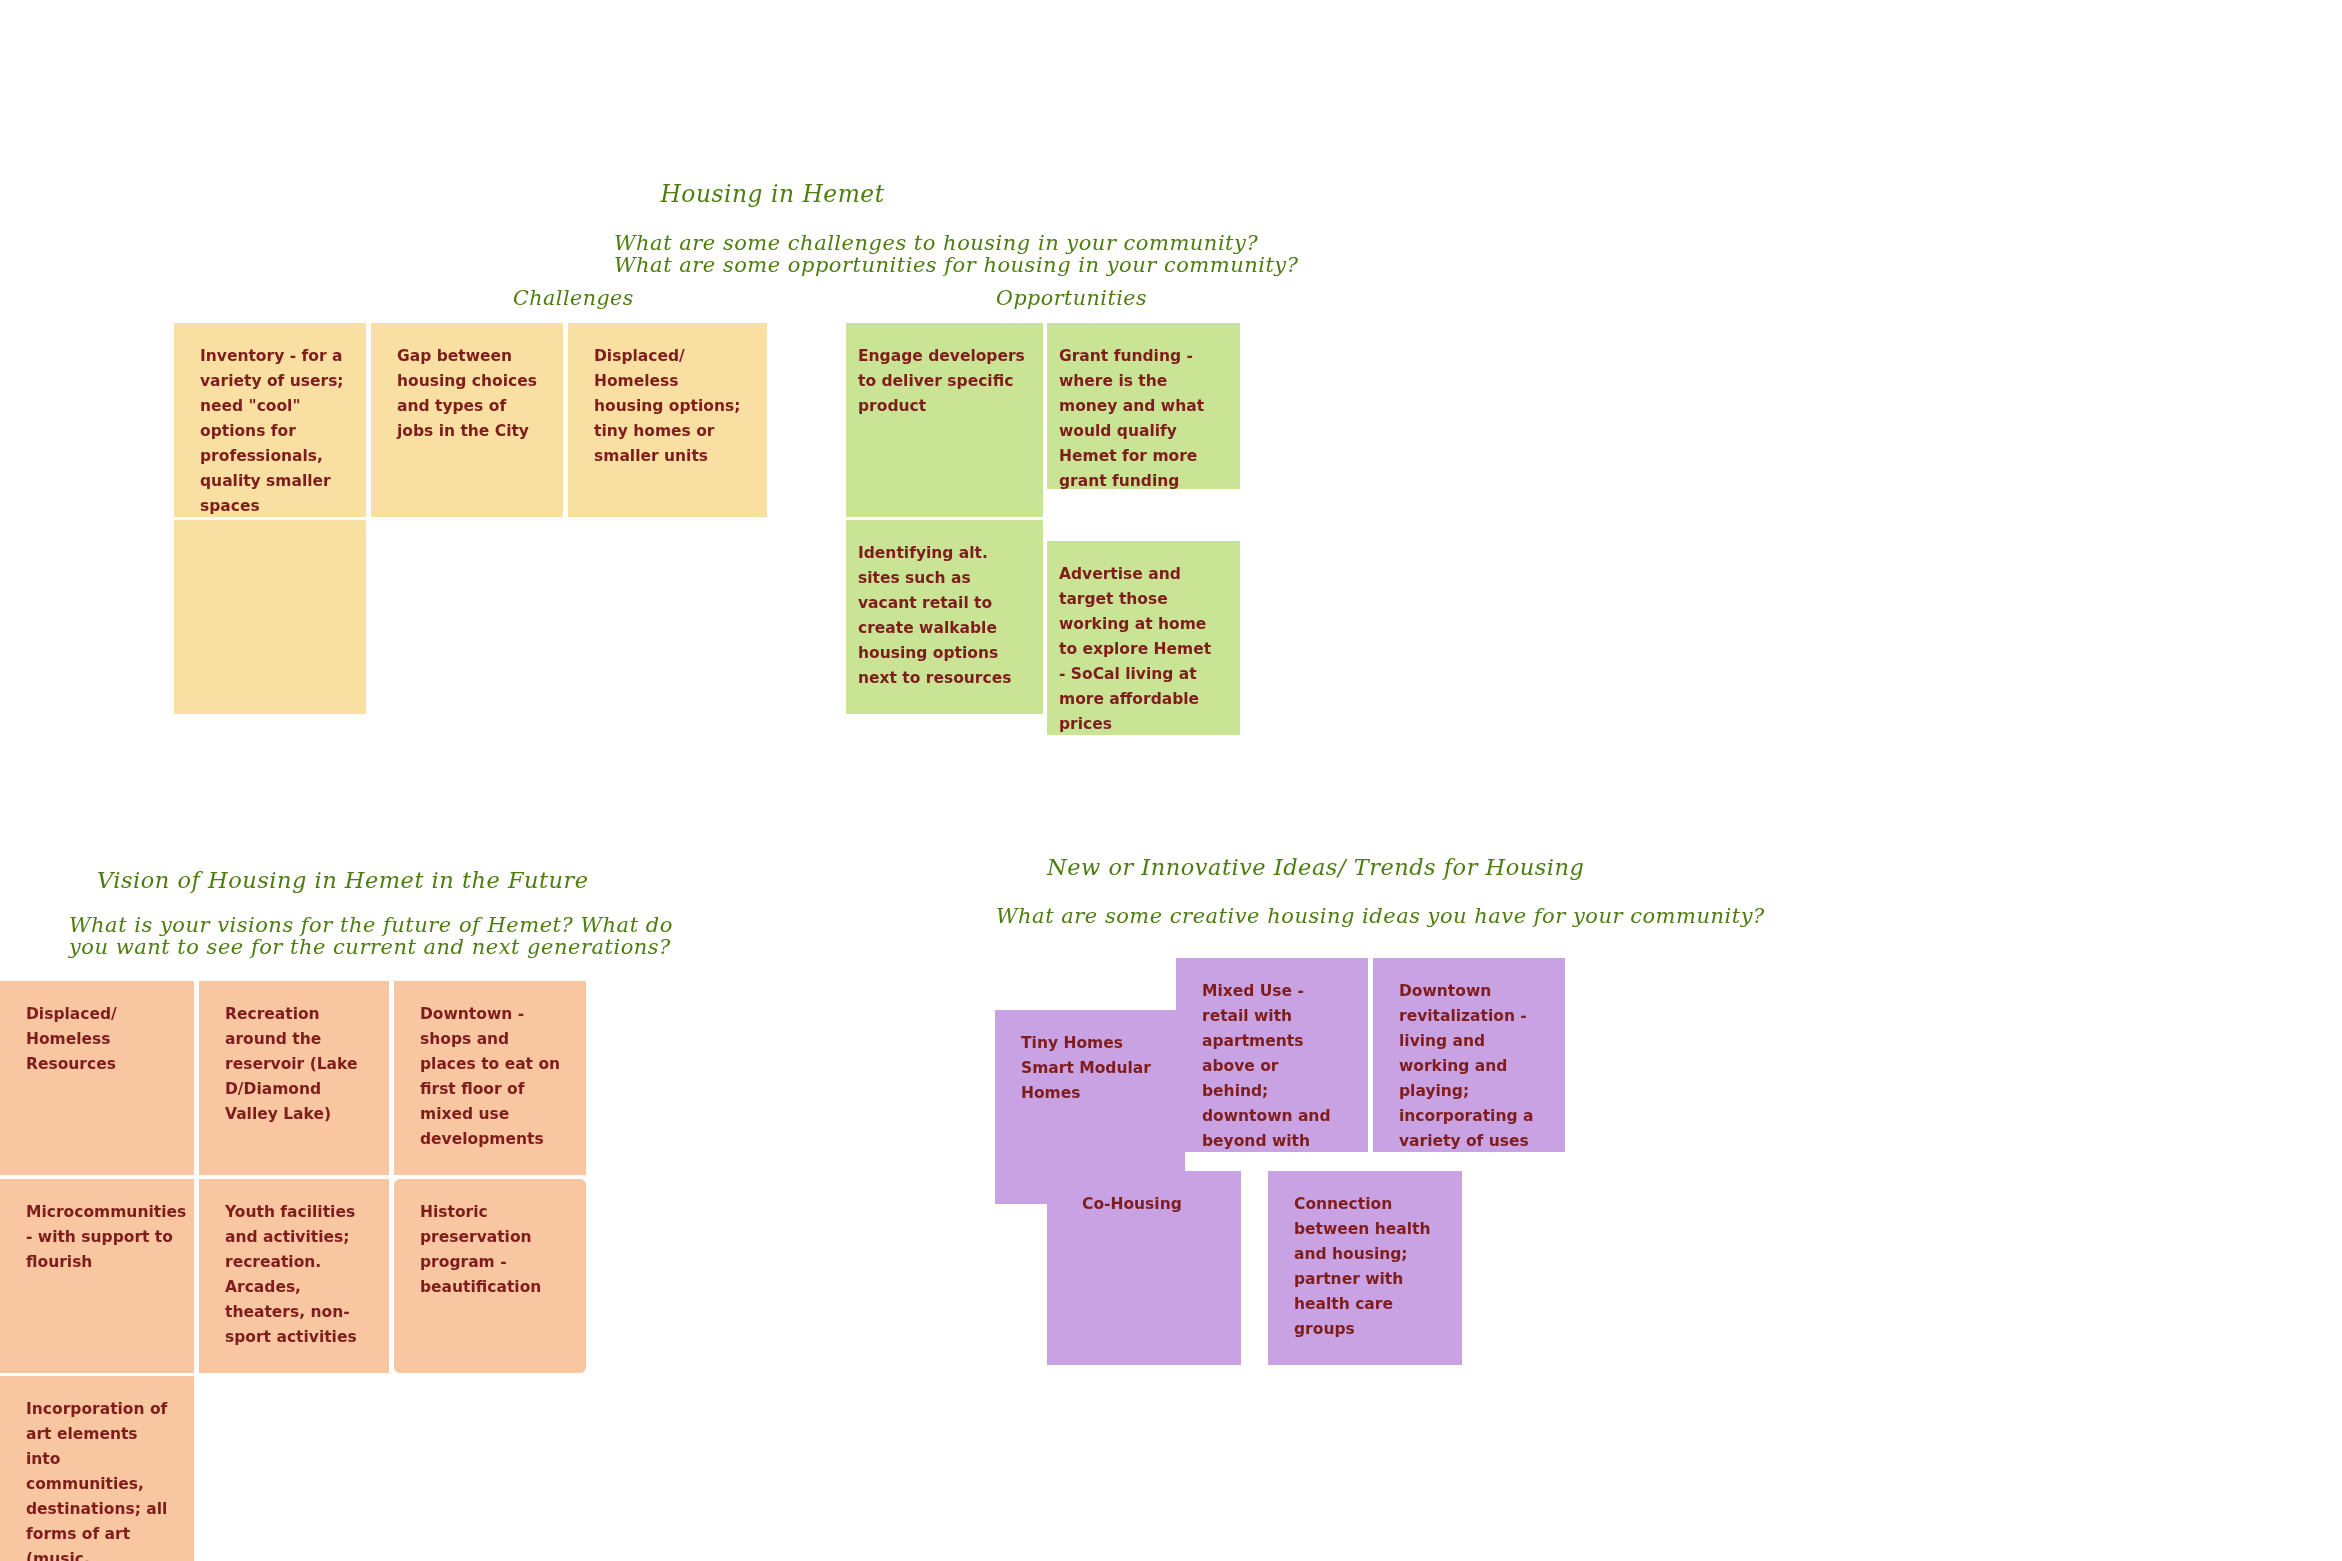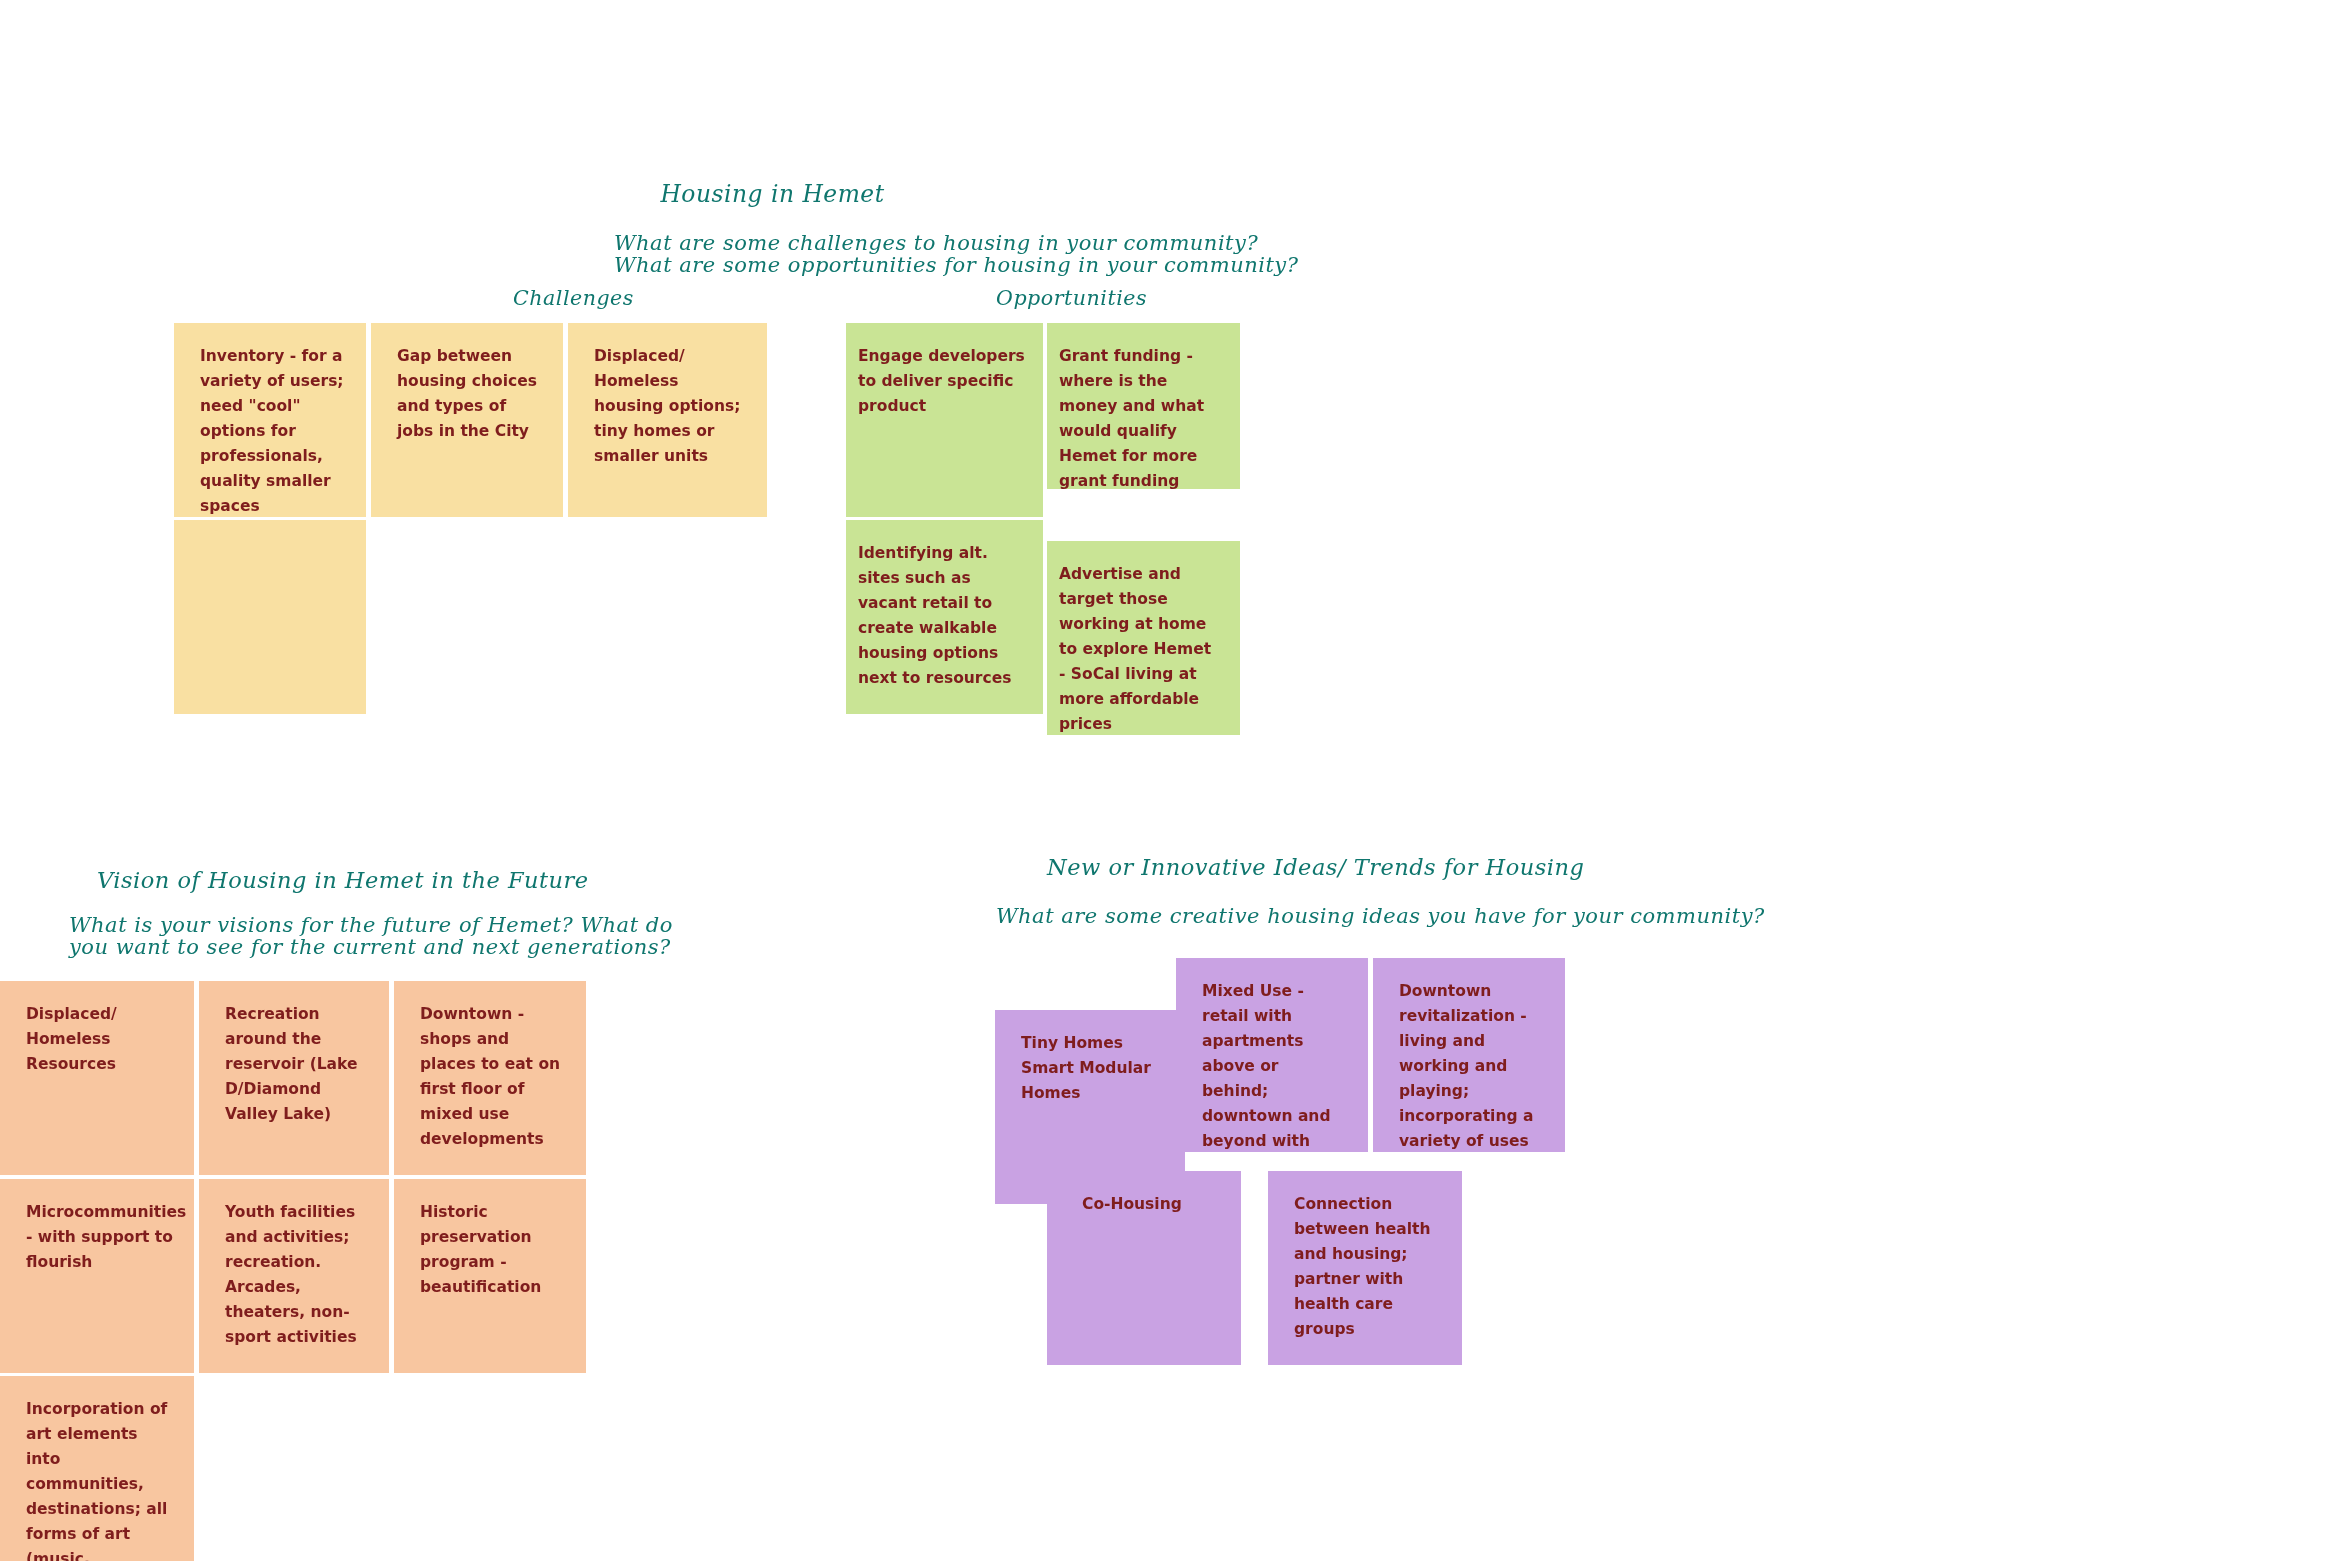--- a/index.html
+++ b/index.html
@@ -12,21 +12,21 @@
     height: 1562px;
     position: relative;
     font-family: "Liberation Sans", sans-serif;
     overflow: hidden;
   }
 
   
   .hand {
     font-family: "DejaVu Serif", serif;
     font-style: italic;
-    color: #0f766e;
+    color: #4d7c0f;
     letter-spacing: 0.5px;
     white-space: pre;
   }
 
   .board-title {
     position: absolute;
     font-size: 23.4px;
     line-height: 1.2;
     text-align: center;
   }
@@ -106,21 +106,21 @@
 Homeless Resources</div>
 
 <div class="note orange" style="left:199px; top:981px; width:190px; height:194px;">Recreation around the reservoir (Lake D/Diamond Valley Lake)</div>
 
 <div class="note orange" style="left:394px; top:981px; width:192px; height:194px;">Downtown - shops and places to eat on first floor of mixed use developments</div>
 
 <div class="note orange" style="left:0px; top:1179px; width:194px; height:194px;">Microcommunities - with support to flourish</div>
 
 <div class="note orange" style="left:199px; top:1179px; width:190px; height:194px;">Youth facilities and activities; recreation. Arcades, theaters, non-sport activities</div>
 
-<div class="note orange" style="left:394px; top:1179px; width:192px; height:194px;">Historic preservation program - beautification</div>
+<div class="note orange" style="left:394px; top:1179px; width:192px; height:194px;border-radius:6px;">Historic preservation program - beautification</div>
 
 <div class="note orange" style="left:0px; top:1376px; width:194px; height:194px;">Incorporation of art elements into communities, destinations; all forms of art (music, sculpture, paint)</div>
 
 <div class="section-title hand" style="left:1047px; top:854px;">New or Innovative Ideas/ Trends for Housing</div>
 
 <div class="board-prompt hand" style="left:996px; top:902px;">What are some creative housing ideas you have for your community?</div>
 
 <div class="note purple" style="left:981px; top:1010px; width:190px; height:194px;margin-left:14px;">Tiny Homes
 Smart Modular Homes</div>
 

